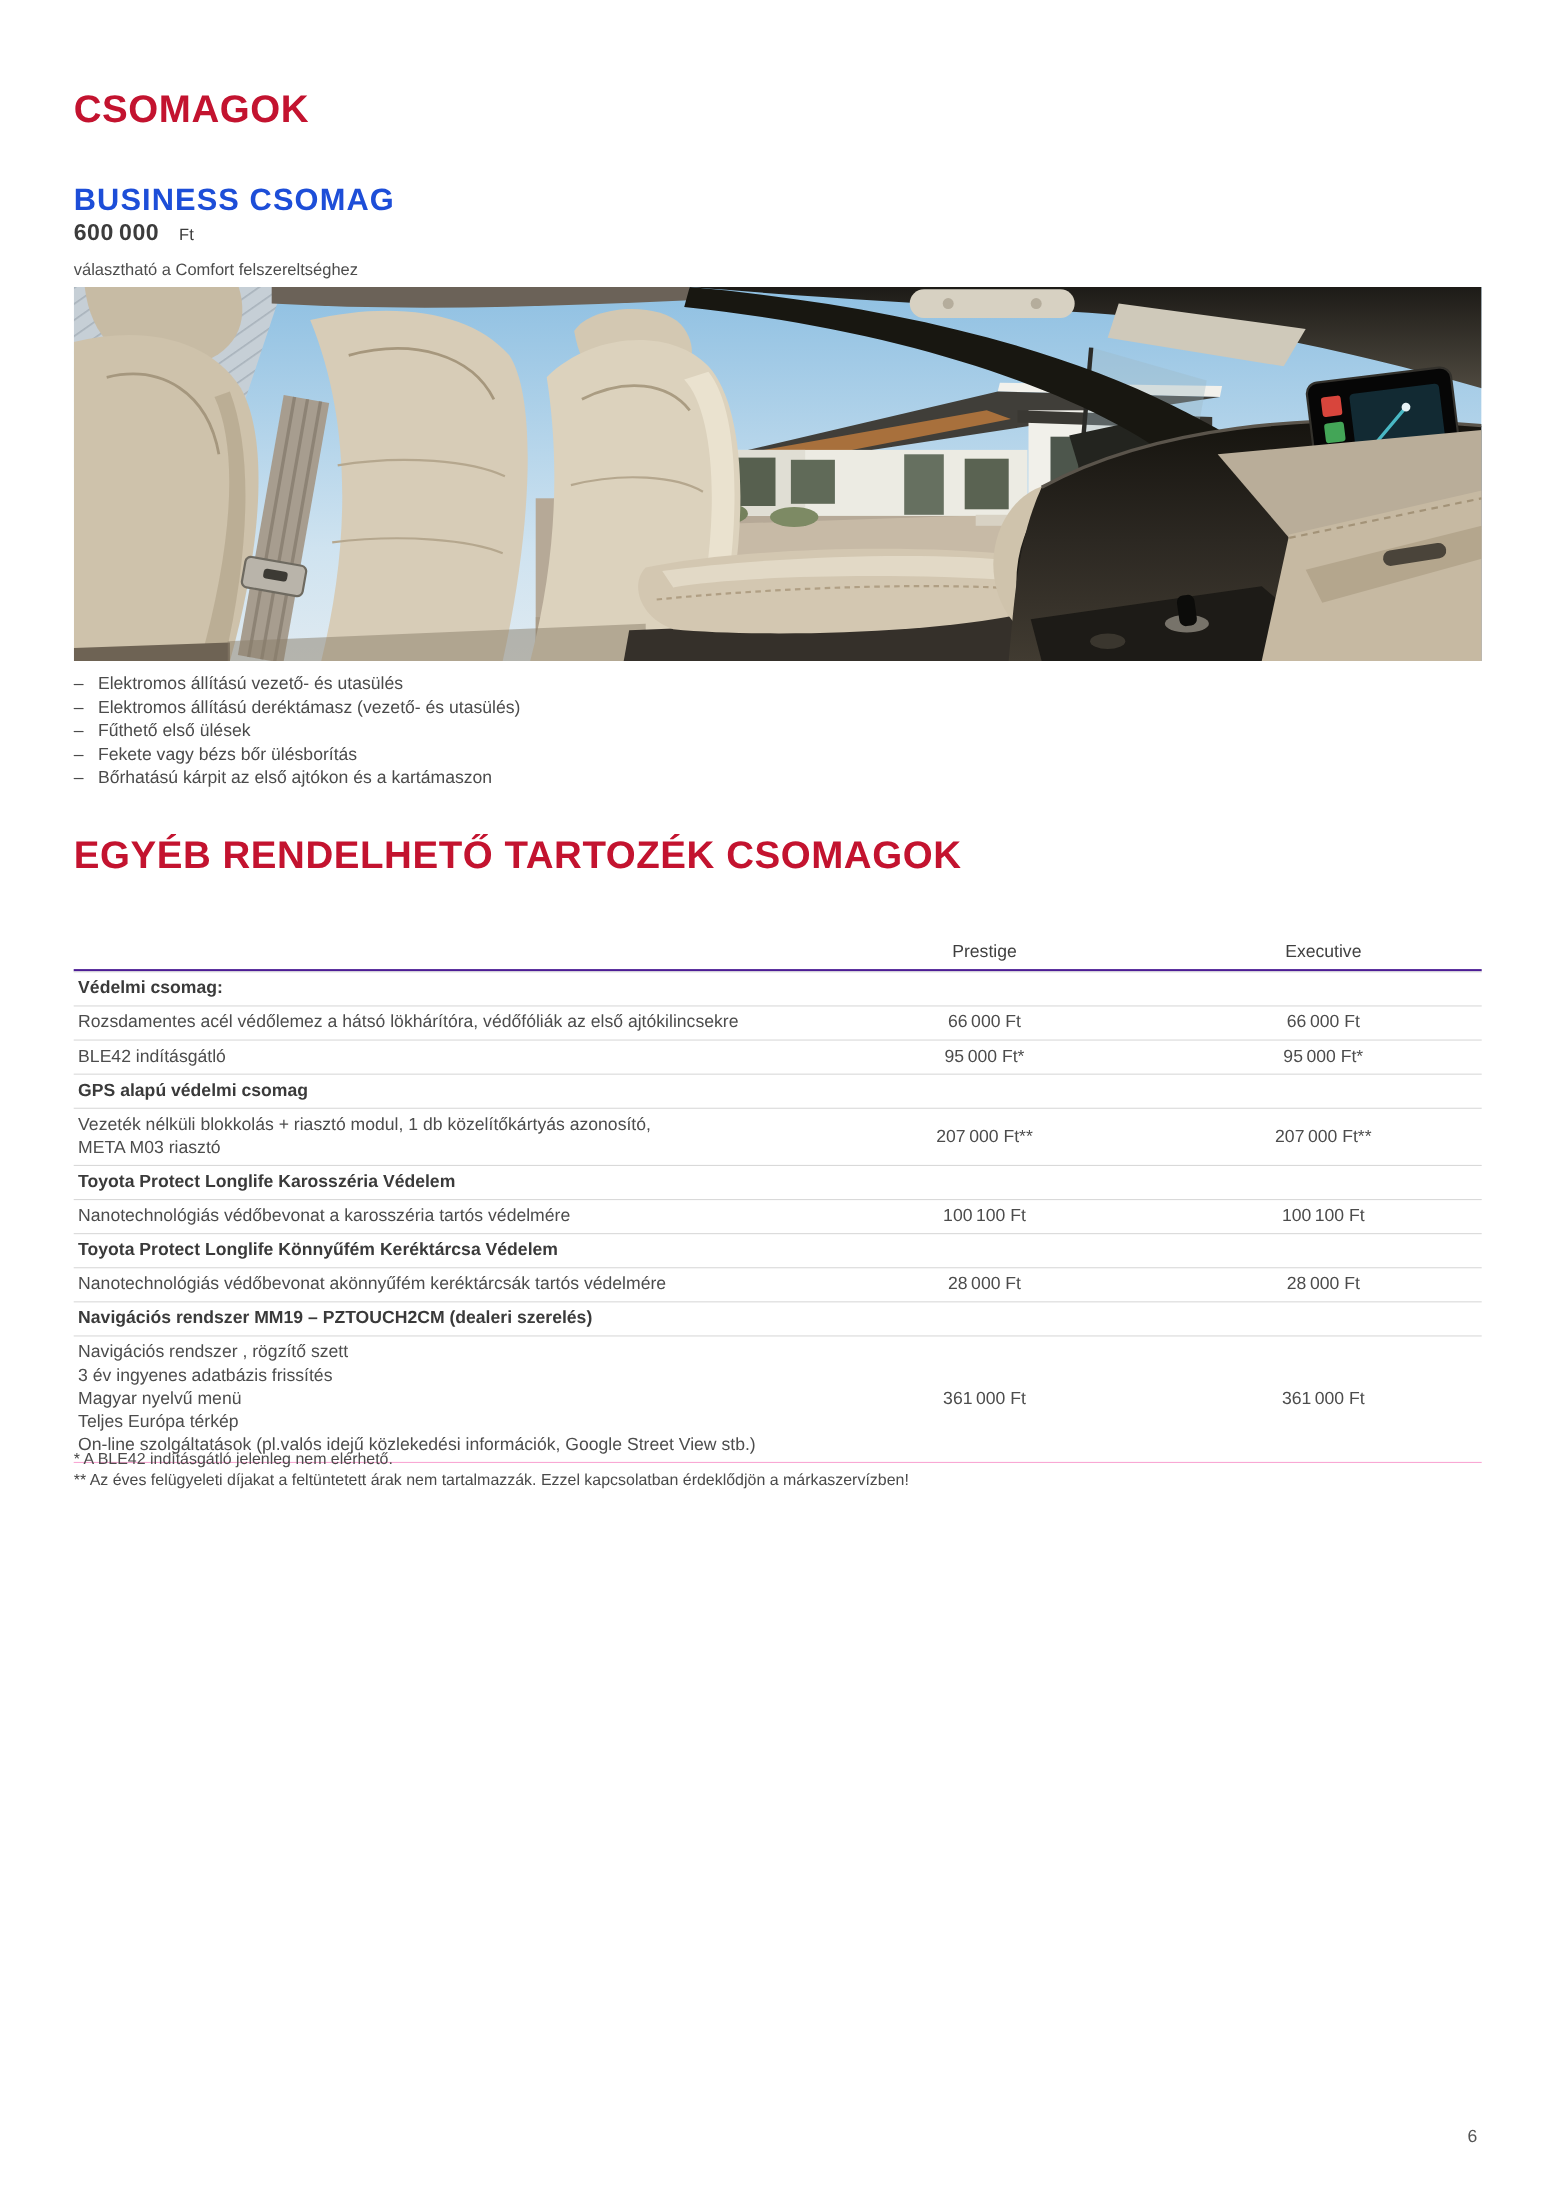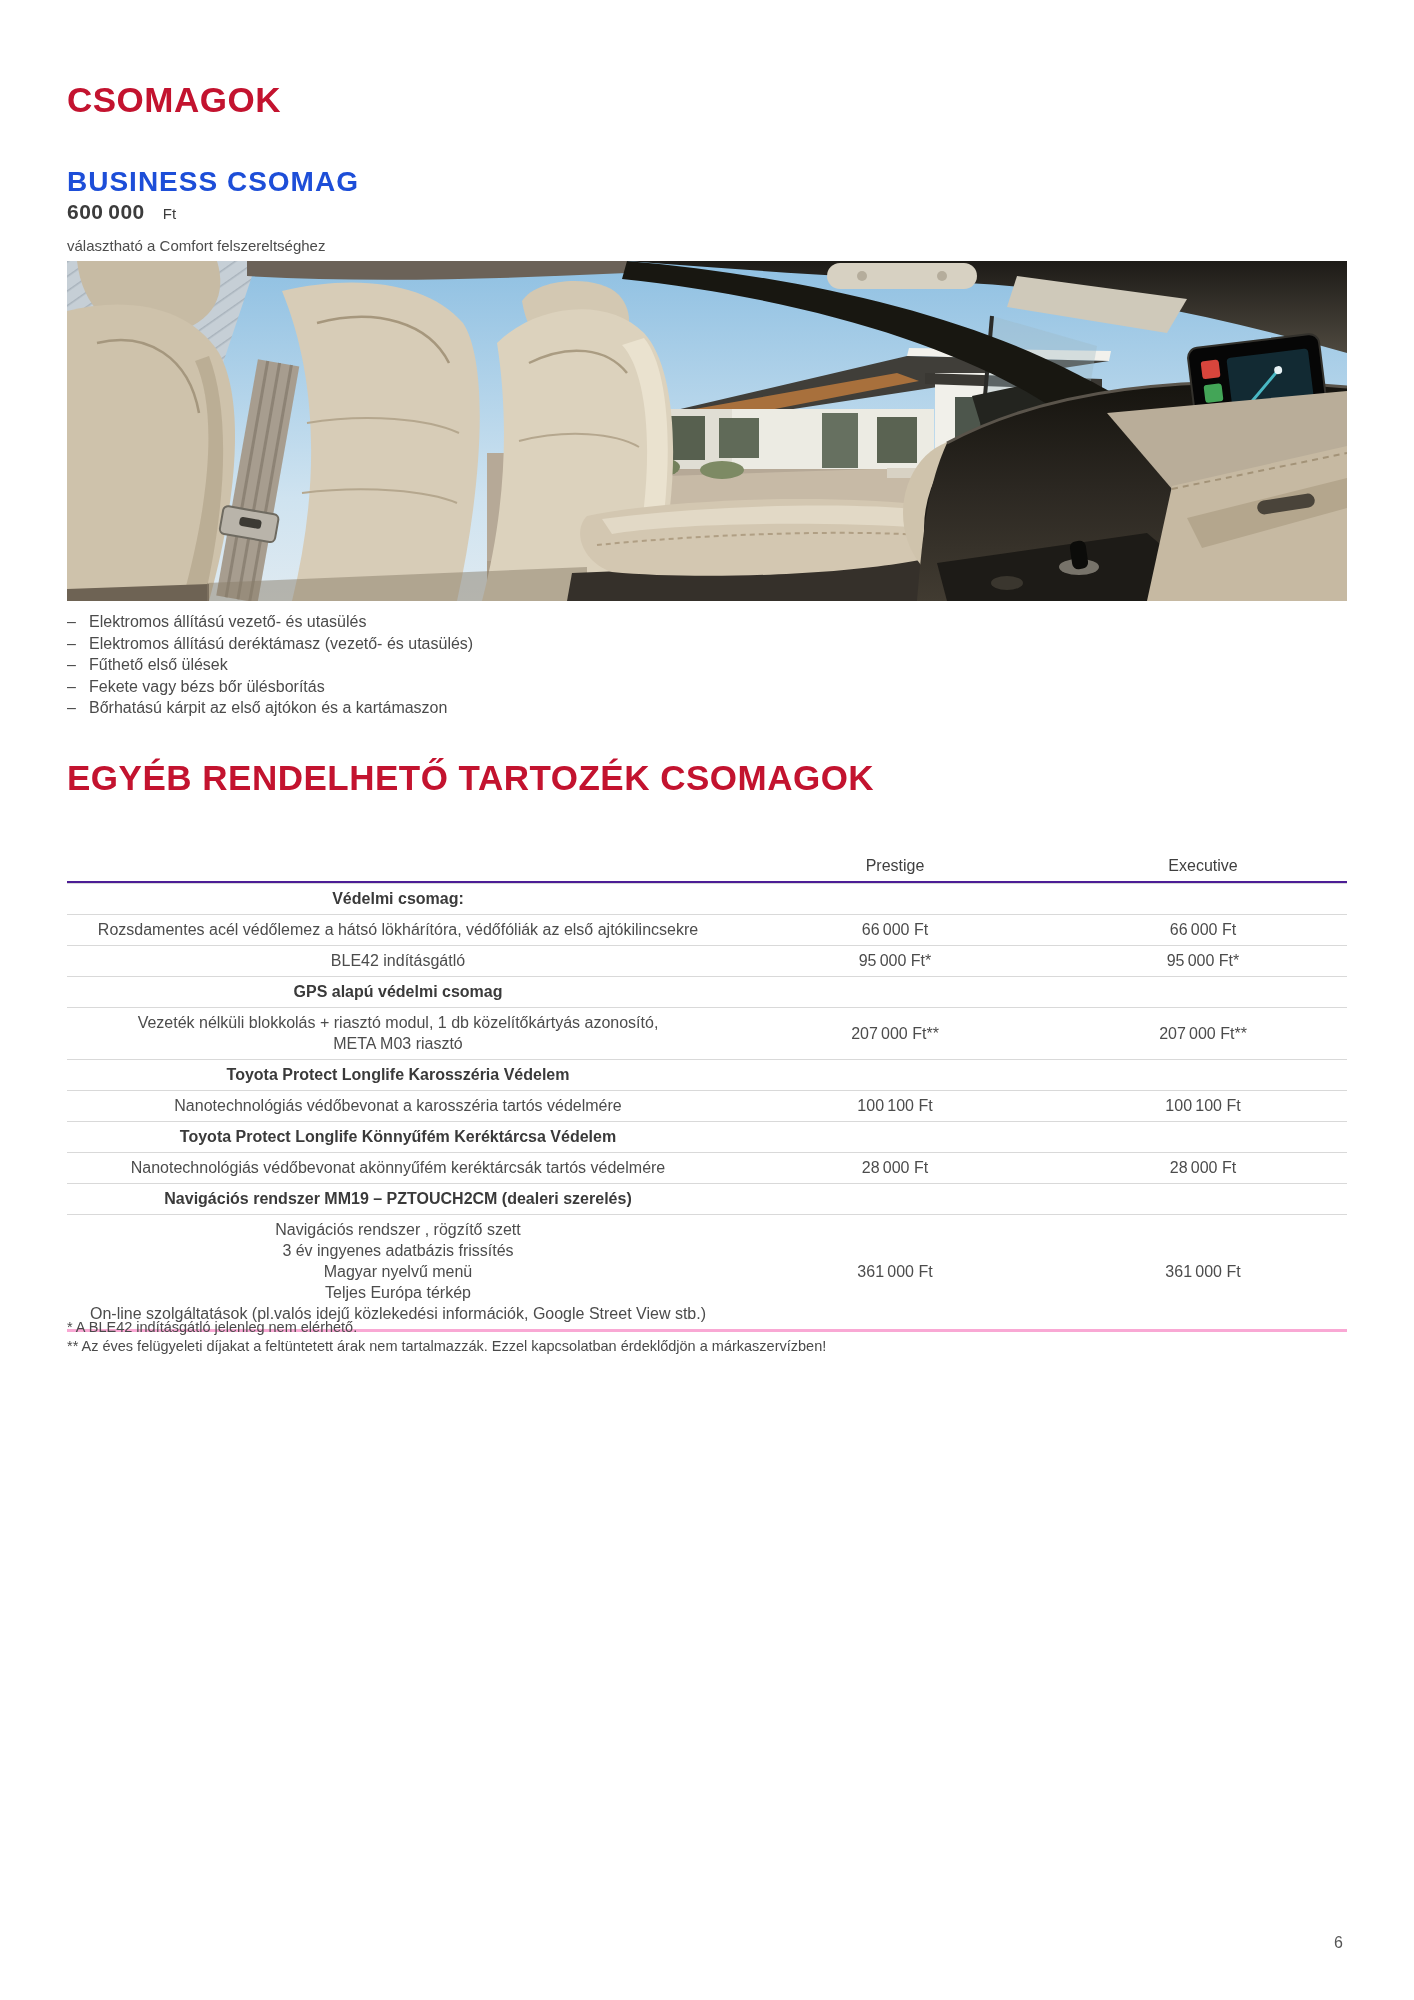--- a/index.html
+++ b/index.html
@@ -23,22 +23,22 @@
 
   #feature-list{position:absolute;left:67px;top:611px;margin:0;padding:0;list-style:none;
        font-size:16px;line-height:21.6px;color:#4b4b4b;}
   #feature-list li{display:flex;}
   #feature-list .dash{width:22px;flex:none;}
 
   
   .acc-table{position:absolute;left:67px;top:851px;width:1280px;font-size:16px;color:#4c4c4c;}
   .trow{display:flex;align-items:stretch;border-top:1px solid #d9d9d9;}
   .trow.head{border-top:none;border-bottom:2px solid #4c1d95;}
-  .trow:last-of-type{border-bottom:3px solid #f9a8d4;}
-  .c-label{width:664px;padding:4px 6px 5px 4px;box-sizing:border-box;line-height:21px;white-space:pre-line;text-align:center;}
+  .trow:last-of-type{border-bottom:1px solid #f9a8d4;}
+  .c-label{width:664px;padding:4px 6px 5px 4px;box-sizing:border-box;line-height:21px;white-space:pre-line;}
   .c-val{width:328px;display:flex;align-items:center;justify-content:center;text-align:center;
          padding:4px 0 5px;box-sizing:border-box;line-height:21px;}
   .c-val.exec{width:288px;}
   .trow.head .c-label{padding-bottom:7px;}
   .trow.head .c-val{color:#3f3f3f;}
   .trow.group .c-label{font-weight:700;color:#3a3a3a;}
 
   .footnotes{position:absolute;left:67px;top:1318px;font-size:14.5px;line-height:19px;color:#4a4a4a;}
 
   #page-number{position:absolute;left:1334px;top:1934px;font-size:16px;color:#555555;}

